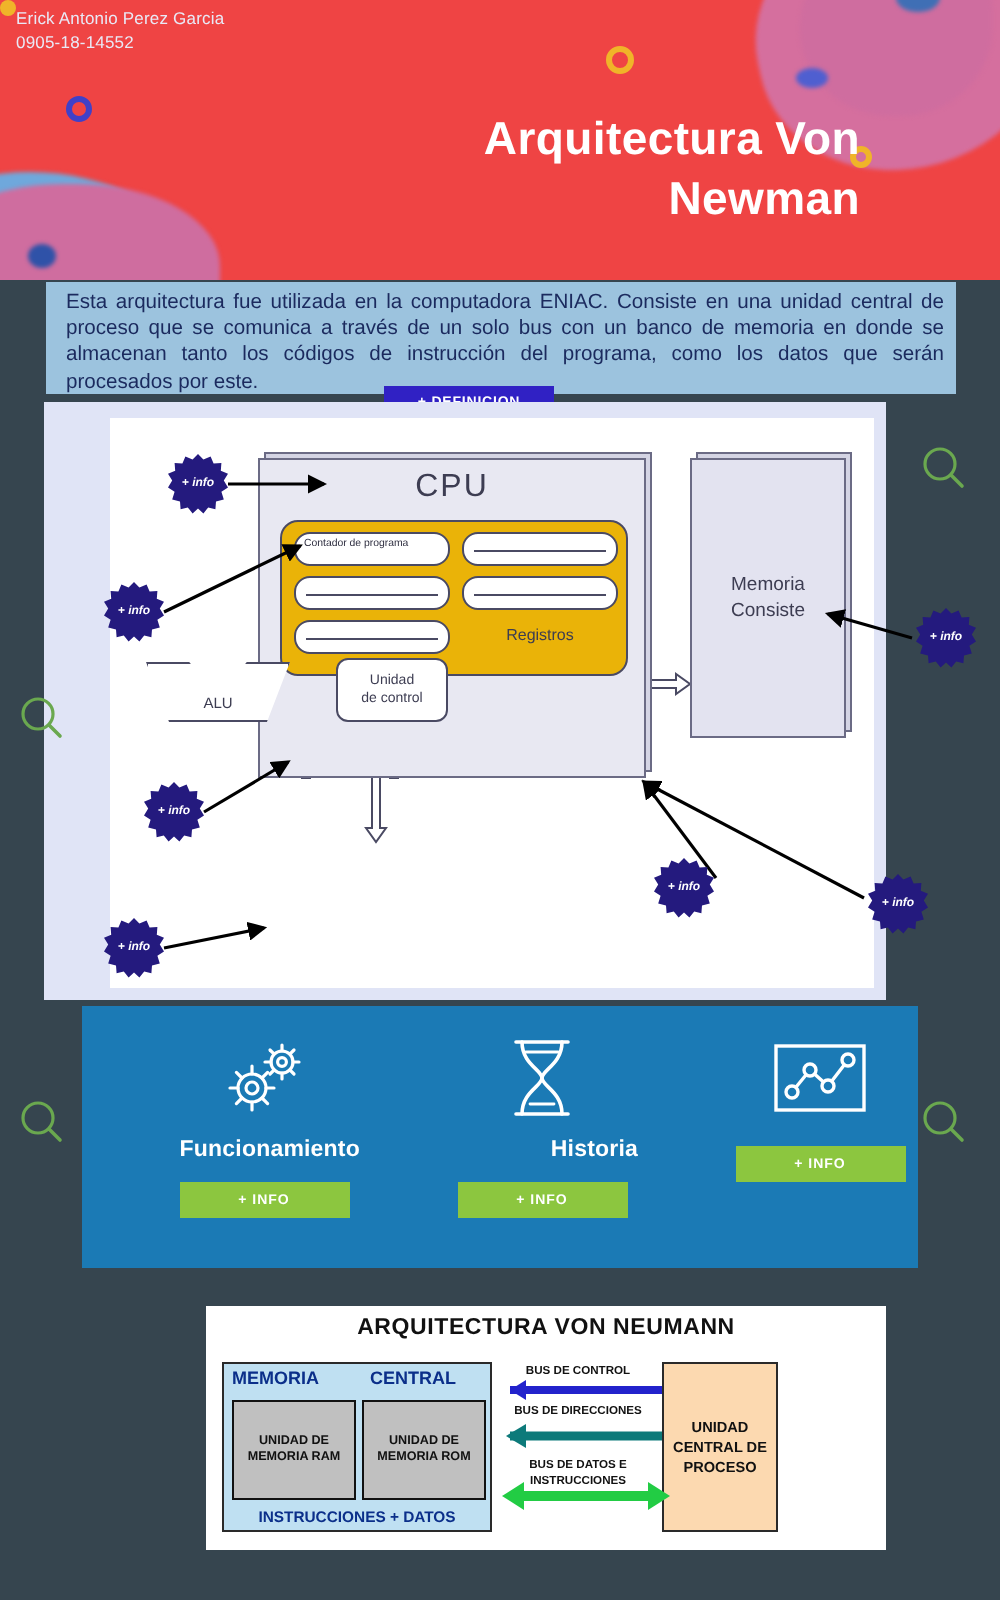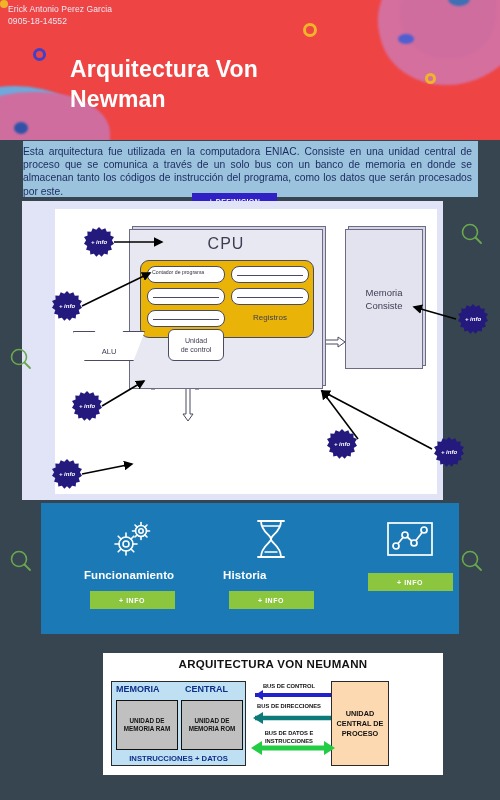--- a/index.html
+++ b/index.html
@@ -42,36 +42,36 @@
     background: #6fa8dc; border-radius: 50% 55% 45% 50%;
   }
   .blob-bl-dot { left: 14px; top: 122px; width: 14px; height: 12px; background: #2f52a8; border-radius: 50%; }
 
   .author {
     position: absolute; left: 8px; top: 3px;
     color: #e9e9f6; font-size: 8.5px; line-height: 12px; letter-spacing: .1px;
   }
   .title {
     position: absolute; left: 70px; top: 54px; width: 360px;
-    text-align: left; color: #ffffff; font-size: 23px; font-weight: bold;
+    text-align: right; color: #ffffff; font-size: 23px; font-weight: bold;
     line-height: 30px; letter-spacing: .2px;
   }
   .ring { position: absolute; border-radius: 50%; }
   .ring-blue { left: 33px; top: 48px; width: 13px; height: 13px; border: 3px solid #4040c8; }
   .ring-dot-yellow { left: 46px; top: 70px; width: 8px; height: 8px; background: #f0b429; border-radius: 50%; }
   .ring-y1 { left: 303px; top: 23px; width: 14px; height: 14px; border: 3.5px solid #f0b429; }
   .ring-y2 { left: 425px; top: 73px; width: 11px; height: 11px; border: 3px solid #f0b429; }
 
   
   .desc-band {
     position: absolute; left: 23px; top: 141px; width: 455px; height: 56px;
     background: #9cc3de;
   }
   .desc-text {
-    padding: 4px 6px 0 0;
+    padding: 4px 6px 0 10px;
     color: #1b2a5e; font-size: 10.3px; line-height: 13.2px;
     text-align: justify;
   }
   .definicion-btn {
     position: absolute; left: 192px; top: 193px; width: 85px; height: 16px;
     background: #3021c4; color: #fff; font-size: 7px; font-weight: bold;
     letter-spacing: .4px; display: flex; align-items: center; justify-content: center;
   }
 
   
@@ -160,21 +160,21 @@
 
   
   .mag { position: absolute; width: 26px; height: 26px; }
   .mag svg { display: block; }
 
   
   .blue-card {
     position: absolute; left: 41px; top: 503px; width: 418px; height: 131px;
     background: #1b7ab5;
   }
-  .col { position: absolute; top: 0; width: 139px; height: 169px; text-align: left; padding-left: 43px; }
+  .col { position: absolute; top: 0; width: 139px; height: 169px; text-align: right; padding-left: 43px; }
   .col-1 { left: 0; } .col-2 { left: 139px; } .col-3 { left: 278px; }
   .col .ico { height: 48px; display: flex; align-items: center; justify-content: center; margin-top: 12px; }
   .col .ctitle { color: #fff; font-size: 11.5px; font-weight: bold; margin-top: 6px; letter-spacing: .1px; }
   .col .cbtn {
     margin: 10px auto 0; width: 85px; height: 18px; background: #8cc63f;
     color: #fff; font-size: 7px; font-weight: bold; letter-spacing: .5px;
     display: flex; align-items: center; justify-content: center;
   }
 
   

